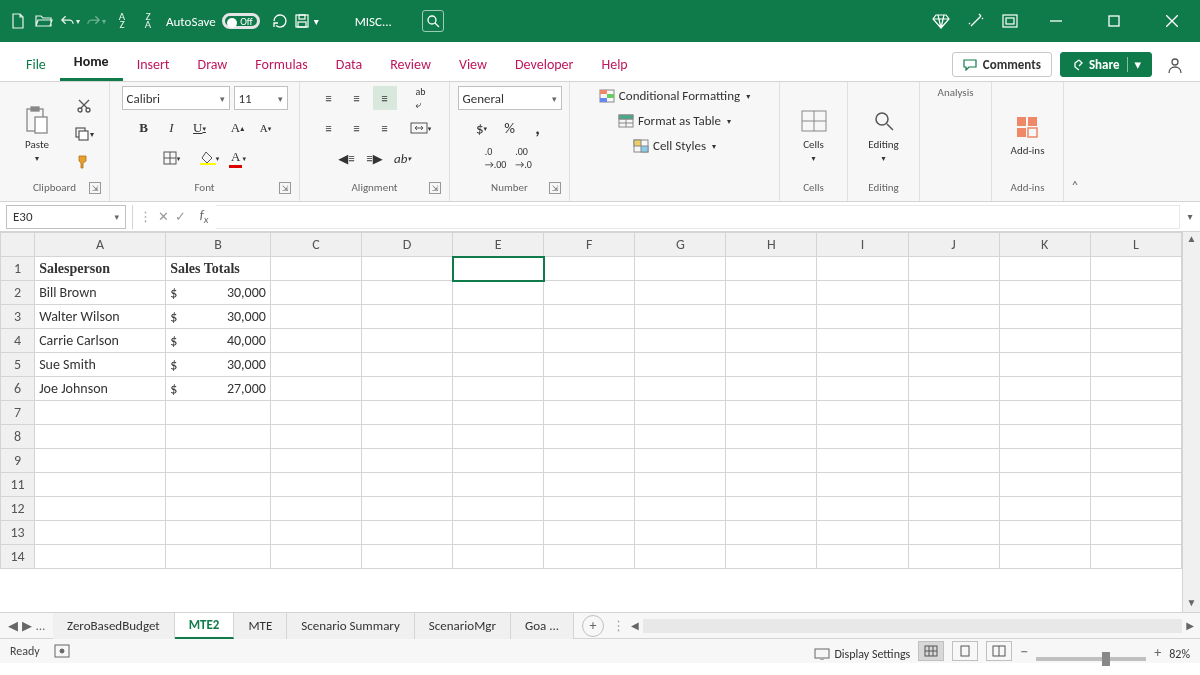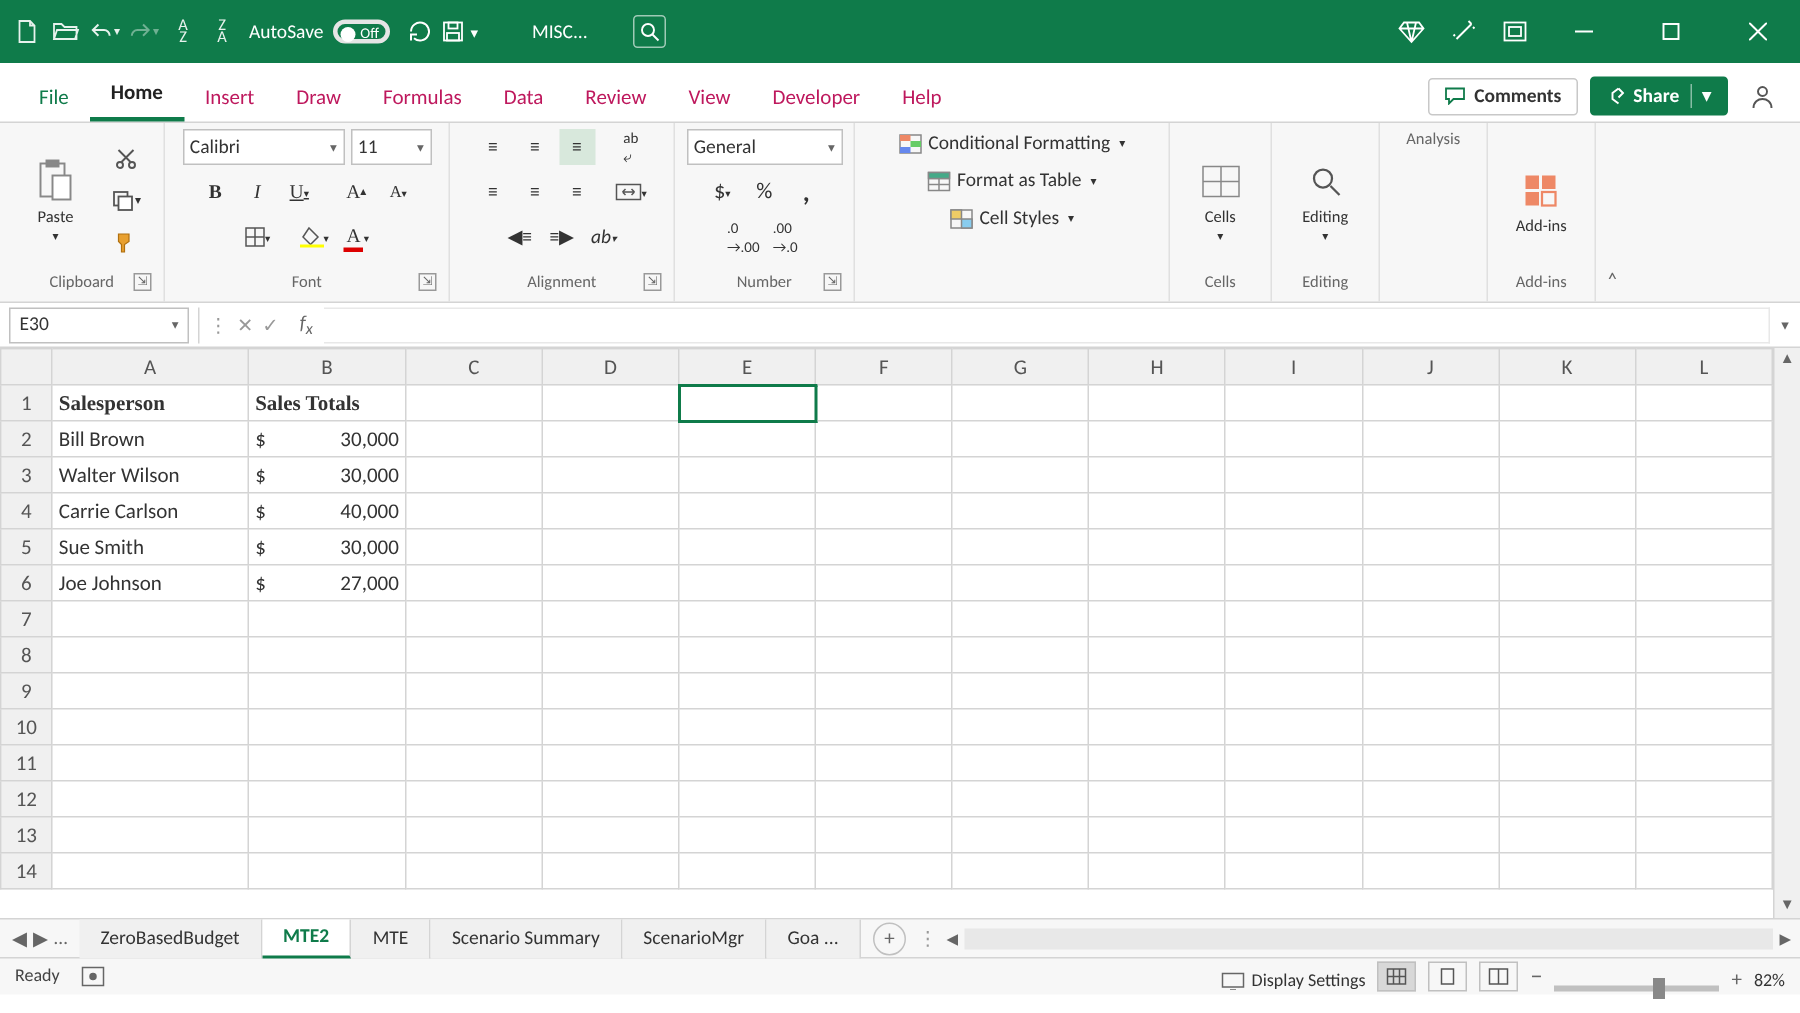--- a/index.html
+++ b/index.html
@@ -637,35 +637,20 @@
             <td class=""></td>
             <td class=""></td>
             <td class=""></td>
             <td class=""></td>
             <td class=""></td>
             <td class=""></td>
             <td class=""></td>
             <td class=""></td>
           </tr>
           <tr>
-            <th class="rowh">10</th>
-            <td class="colA"></td>
-            <td class="colB"></td>
-            <td class=""></td>
-            <td class=""></td>
-            <td class=""></td>
-            <td class=""></td>
-            <td class=""></td>
-            <td class=""></td>
-            <td class=""></td>
-            <td class=""></td>
-            <td class=""></td>
-            <td class=""></td>
-          </tr>
-          <tr>
             <th class="rowh">11</th>
             <td class="colA"></td>
             <td class="colB"></td>
             <td class=""></td>
             <td class=""></td>
             <td class=""></td>
             <td class=""></td>
             <td class=""></td>
             <td class=""></td>
             <td class=""></td>

